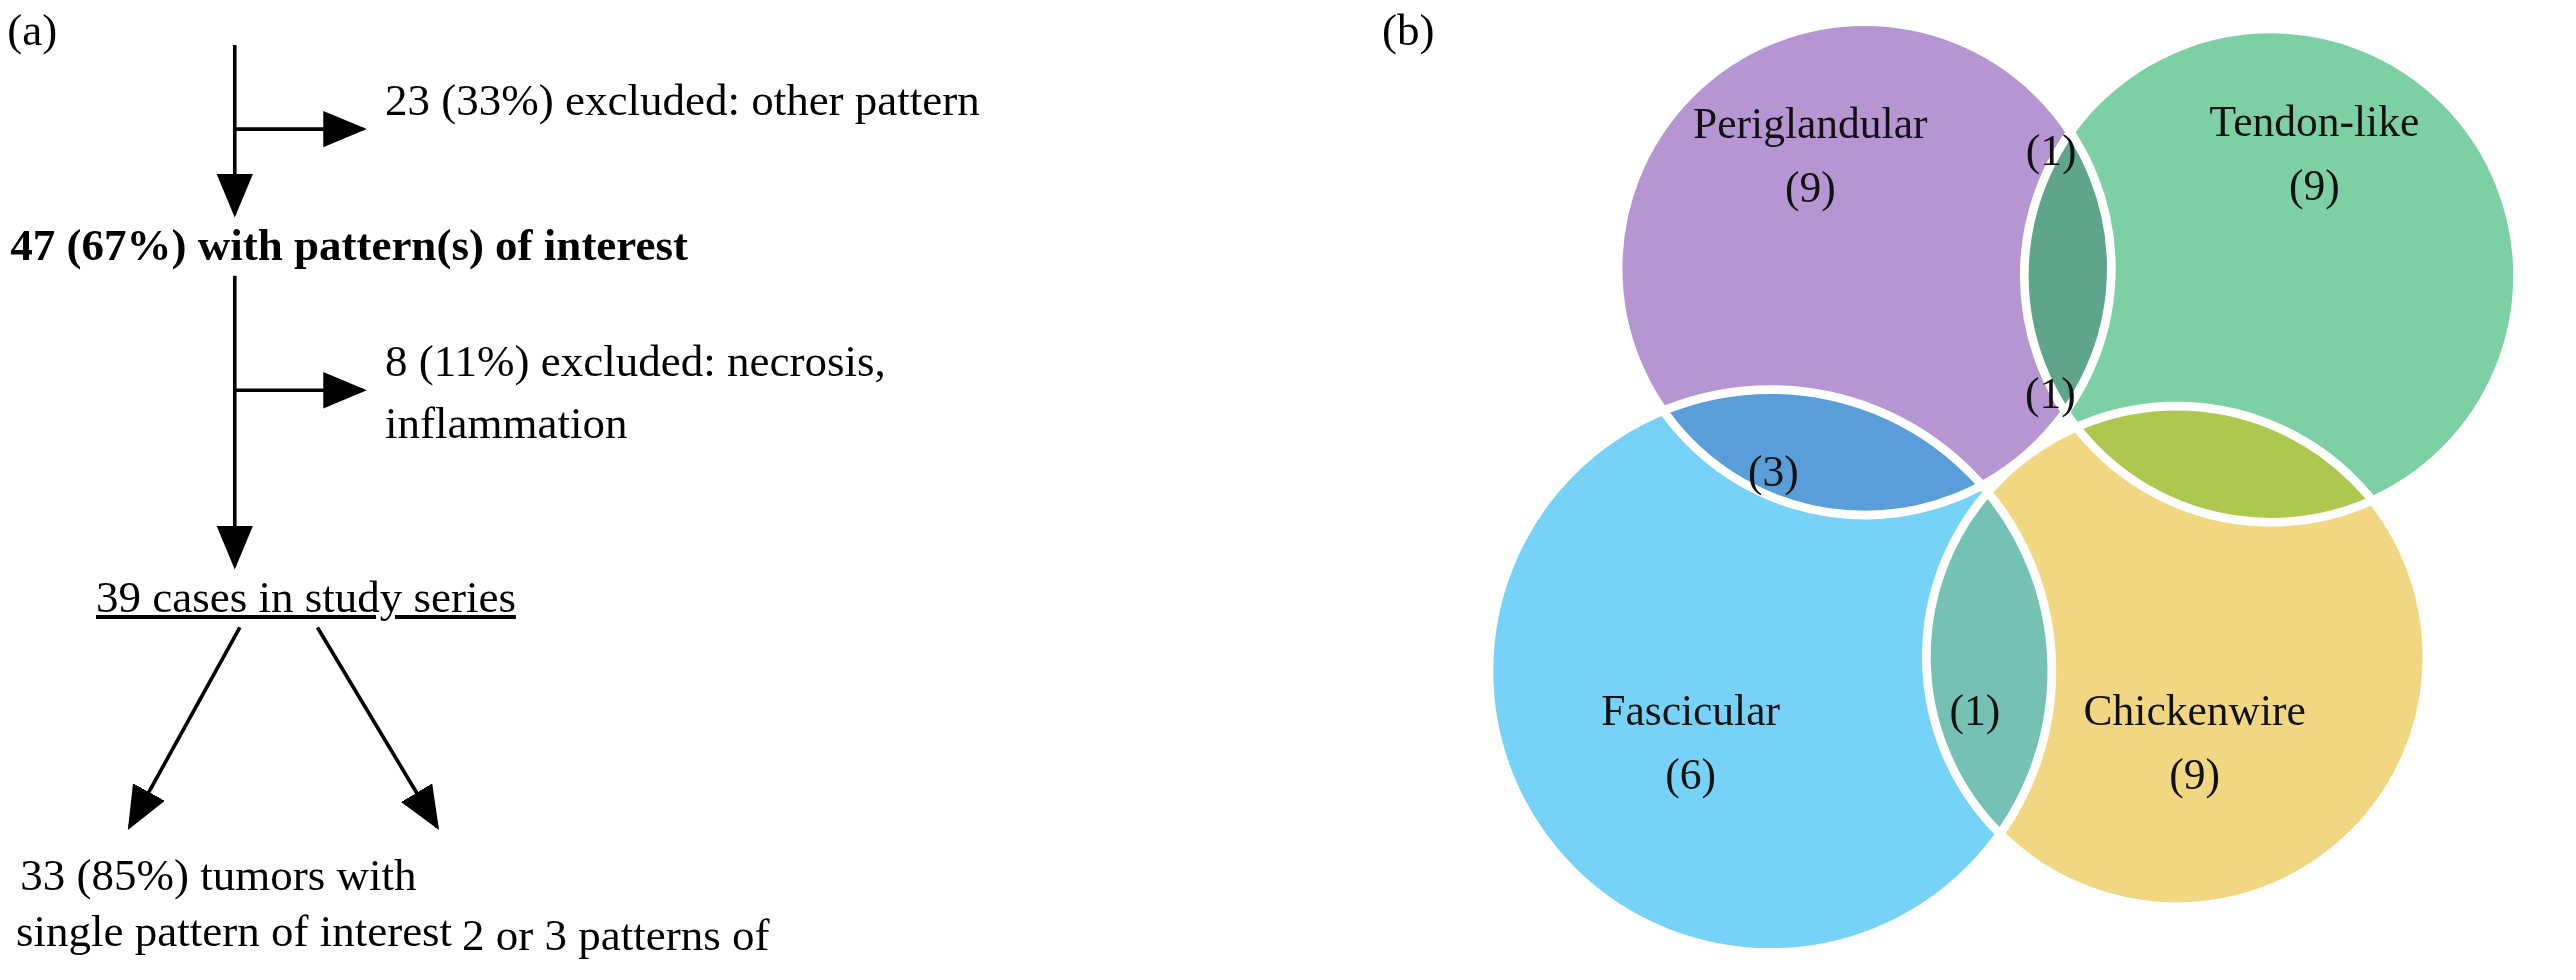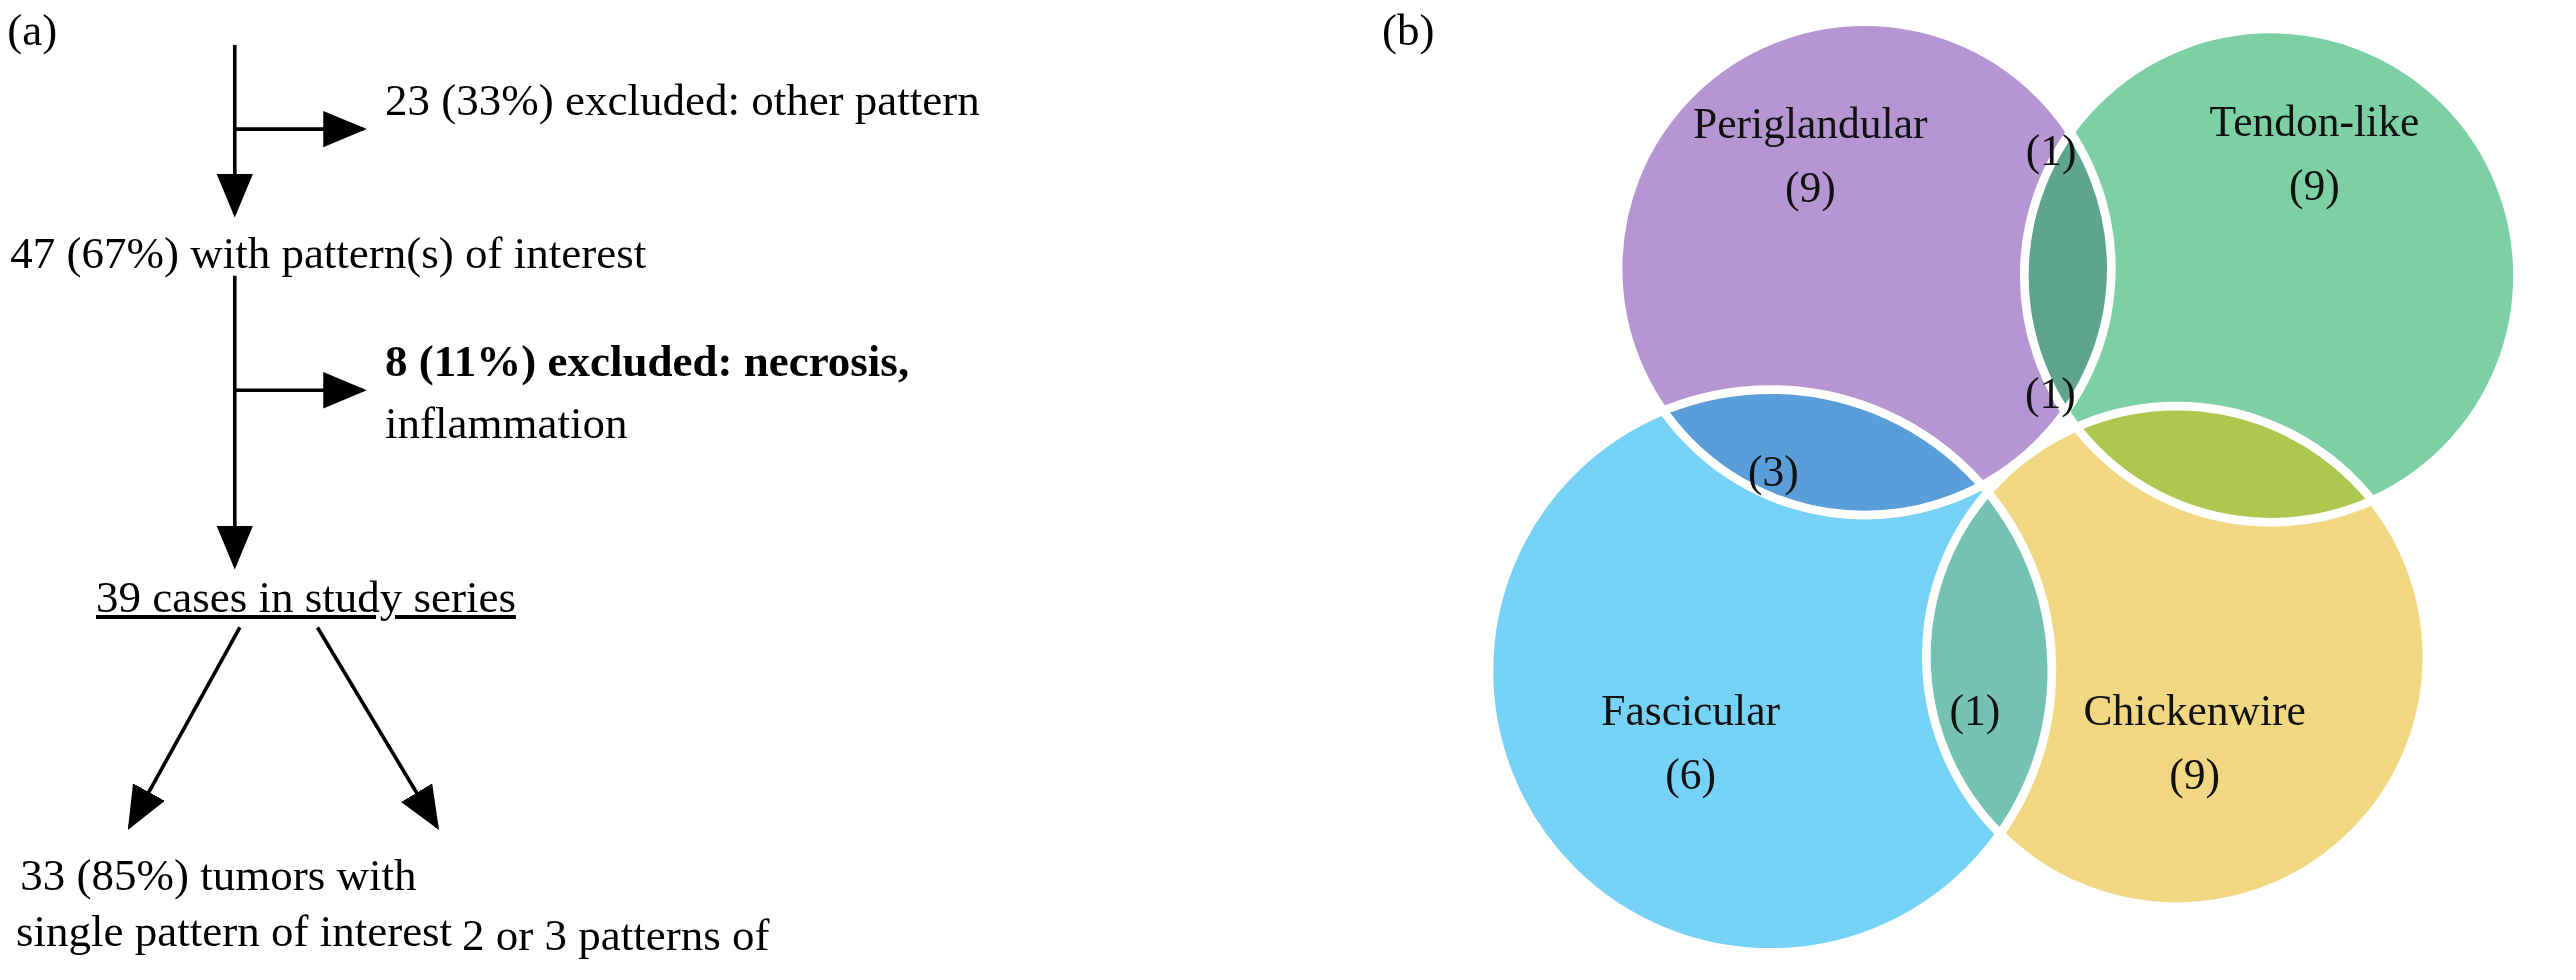--- a/index.html
+++ b/index.html
@@ -110,23 +110,23 @@
       <line x1="330" y1="865" x2="178" y2="1140" stroke="#000" stroke-width="5" marker-end="url(#arrowD)"></line>
 
       <line x1="437" y1="865" x2="602" y2="1140" stroke="#000" stroke-width="5" marker-end="url(#arrowD)"></line>
     </svg>
 
     <div class="fc-label" style="left:7.3px; top:2.9px;">(a)</div>
 
 
     <div class="fc-text" style="left:385px; top:73px;">23 (33%) excluded: other pattern</div>
 
-    <div class="fc-text" style="left:10.2px; top:226px;">47 (67%) with pattern(s) of interest</div>
-
-    <div class="fc-text" style="left:385px; top:334px;font-weight:bold;">8 (11%) excluded: necrosis,</div>
+    <div class="fc-text" style="left:10.2px; top:218px;font-weight:bold;">47 (67%) with pattern(s) of interest</div>
+
+    <div class="fc-text" style="left:385px; top:334px;">8 (11%) excluded: necrosis,</div>
     <div class="fc-text" style="left:385px; top:396px;text-align:center;">inflammation</div>
 
     <div class="fc-text" style="left:96px; top:570px;text-decoration:underline;">39 cases in study series</div>
 
     <div class="fc-text" style="left:20.3px; top:848px;">33 (85%) tumors with</div>
     <div class="fc-text" style="left:16px; top:904px;">single pattern of interest</div>
 
     <div class="fc-text" style="left:462px; top:908px;">2 or 3 patterns of</div>
   </div>
 

